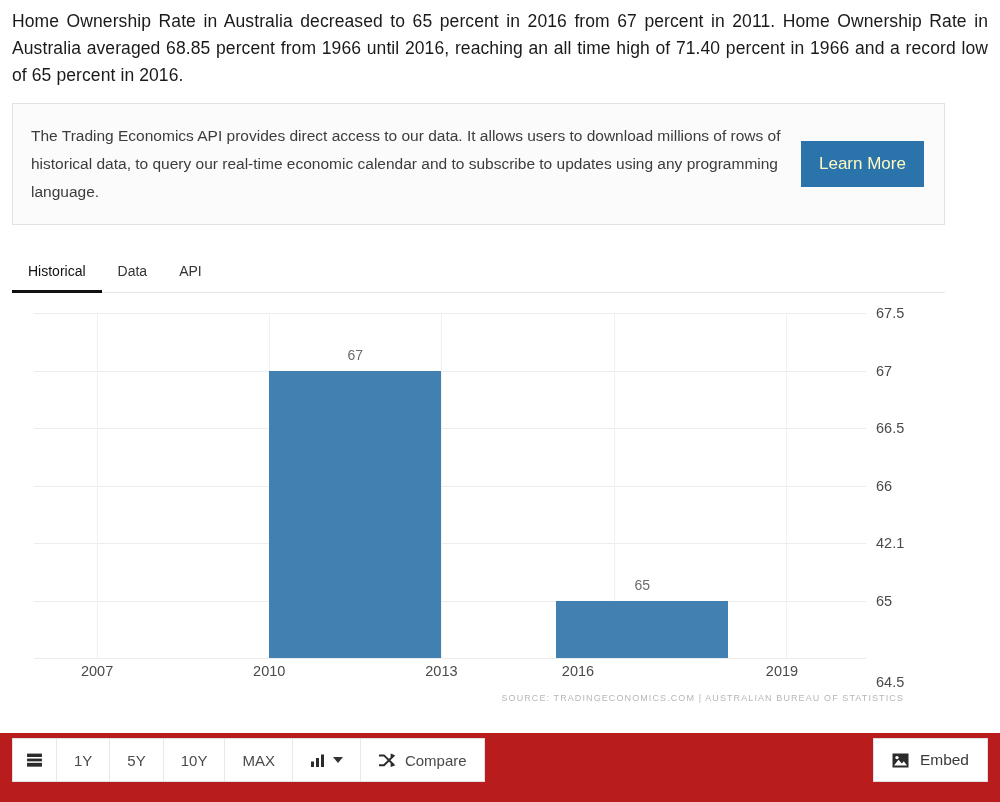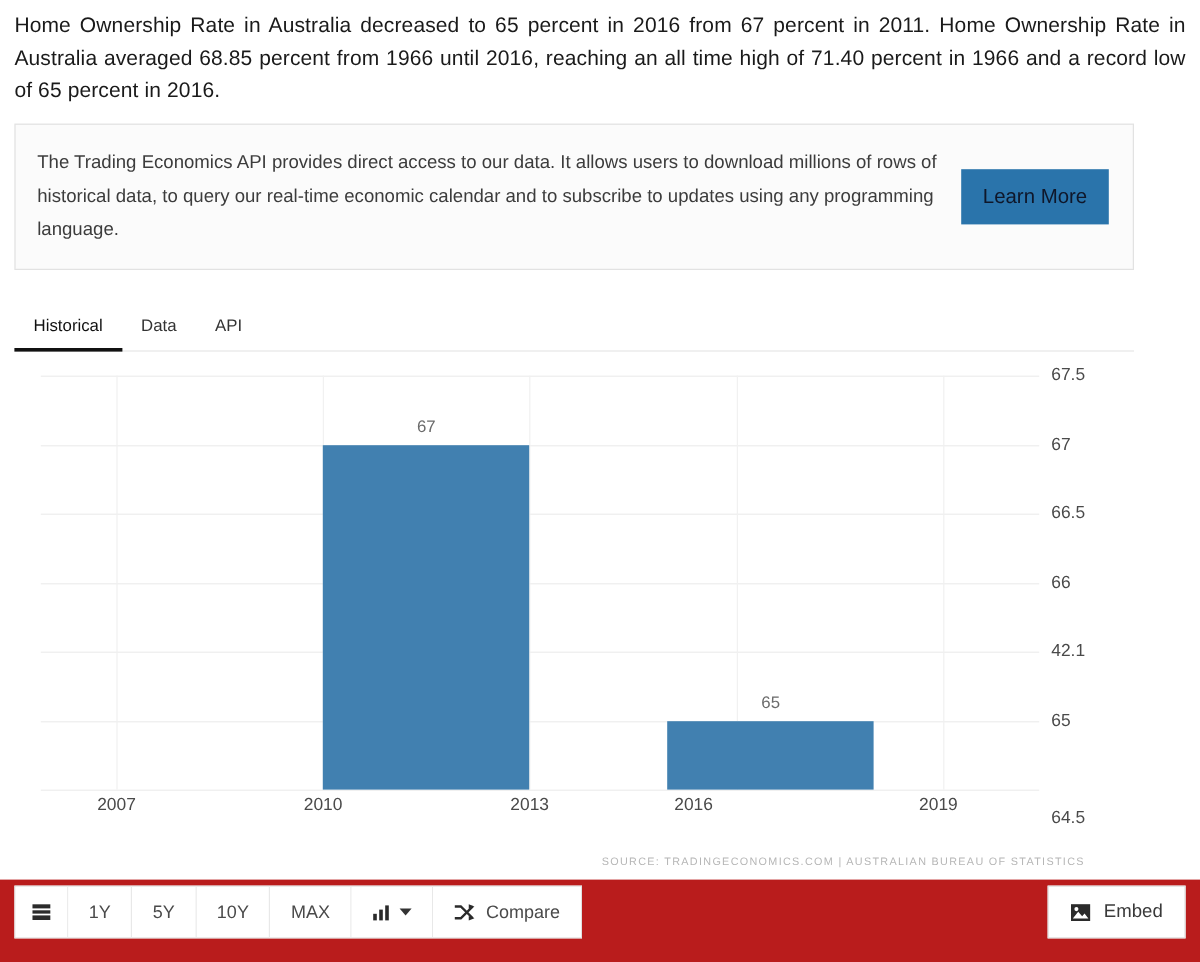--- a/index.html
+++ b/index.html
@@ -36,21 +36,21 @@
     flex: 1;
     font-size: 15.5px;
     line-height: 28px;
     color: #3c3c3c;
     padding-right: 18px;
     max-width: 770px;
   }
   #learn-more {
     background: #2a74ab;
     border: none;
-    color: #0f172a;
+    color: #fef9c3;
     font-family: "Liberation Sans", sans-serif;
     font-size: 17px;
     padding: 13px 18px;
     cursor: pointer;
     white-space: nowrap;
   }
 
   
   #tabs {
     margin: 22px 55px 0 12px;
@@ -116,21 +116,21 @@
   .xtick {
     position: absolute;
     top: 370px;
     font-size: 14.5px;
     color: #4a4a4a;
     transform: translateX(-50%);
   }
   #source {
     position: absolute;
     right: 96px;
-    top: 420px;
+    top: 400px;
     font-size: 9px;
     letter-spacing: 1.1px;
     color: #b6b6b6;
     white-space: nowrap;
   }
 
   
   #footer {
     position: absolute;
     left: 0; top: 733px;

